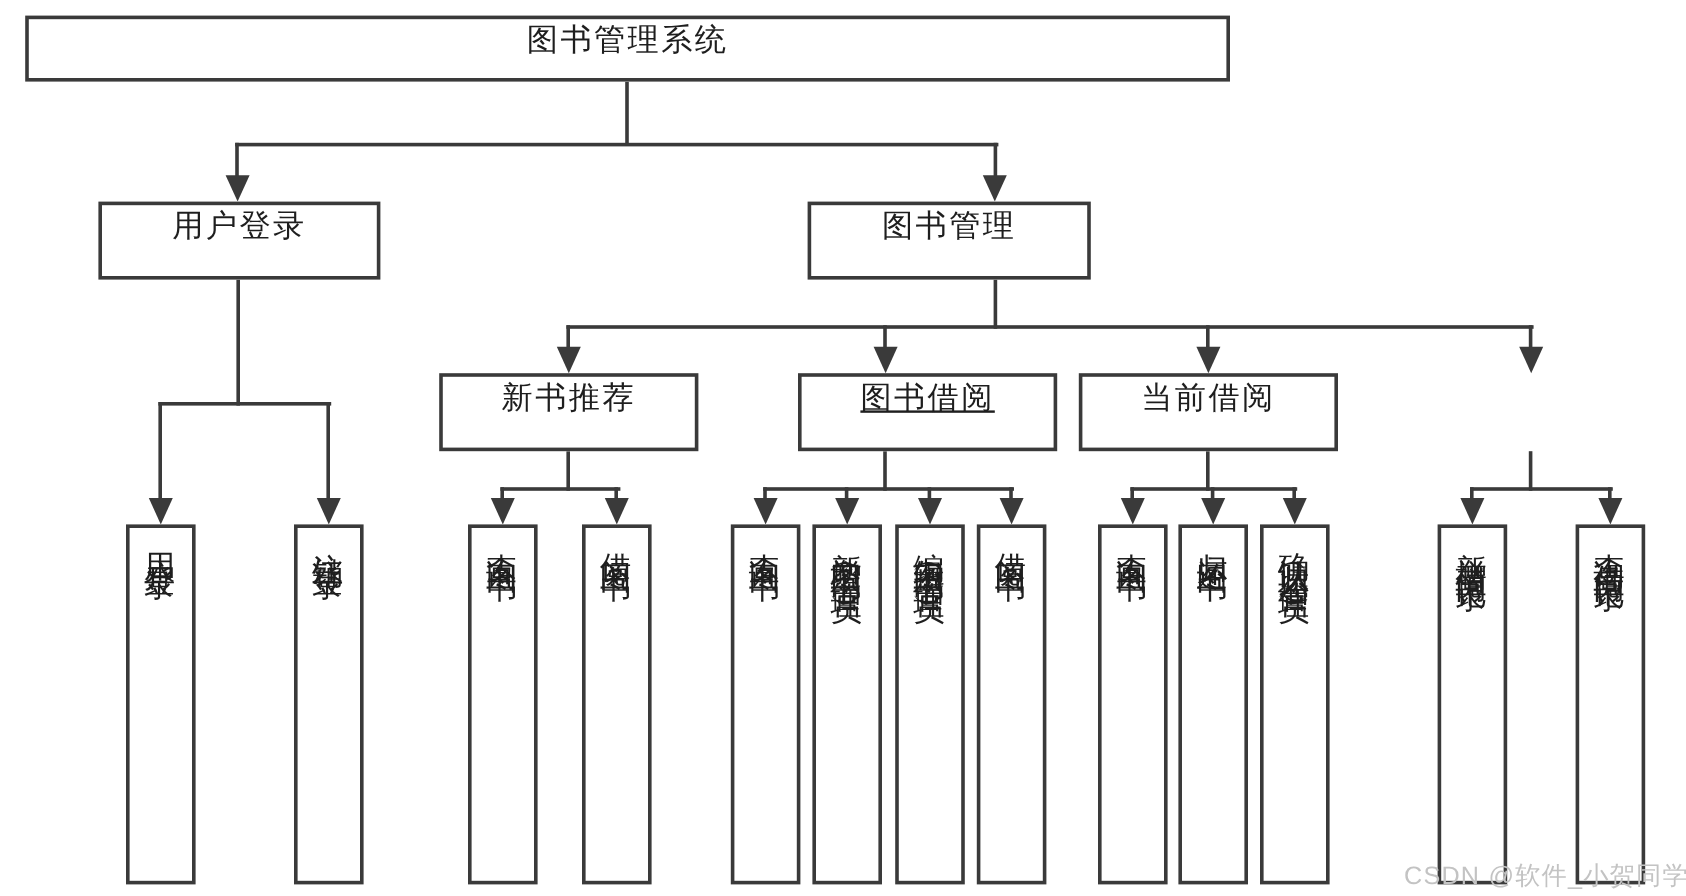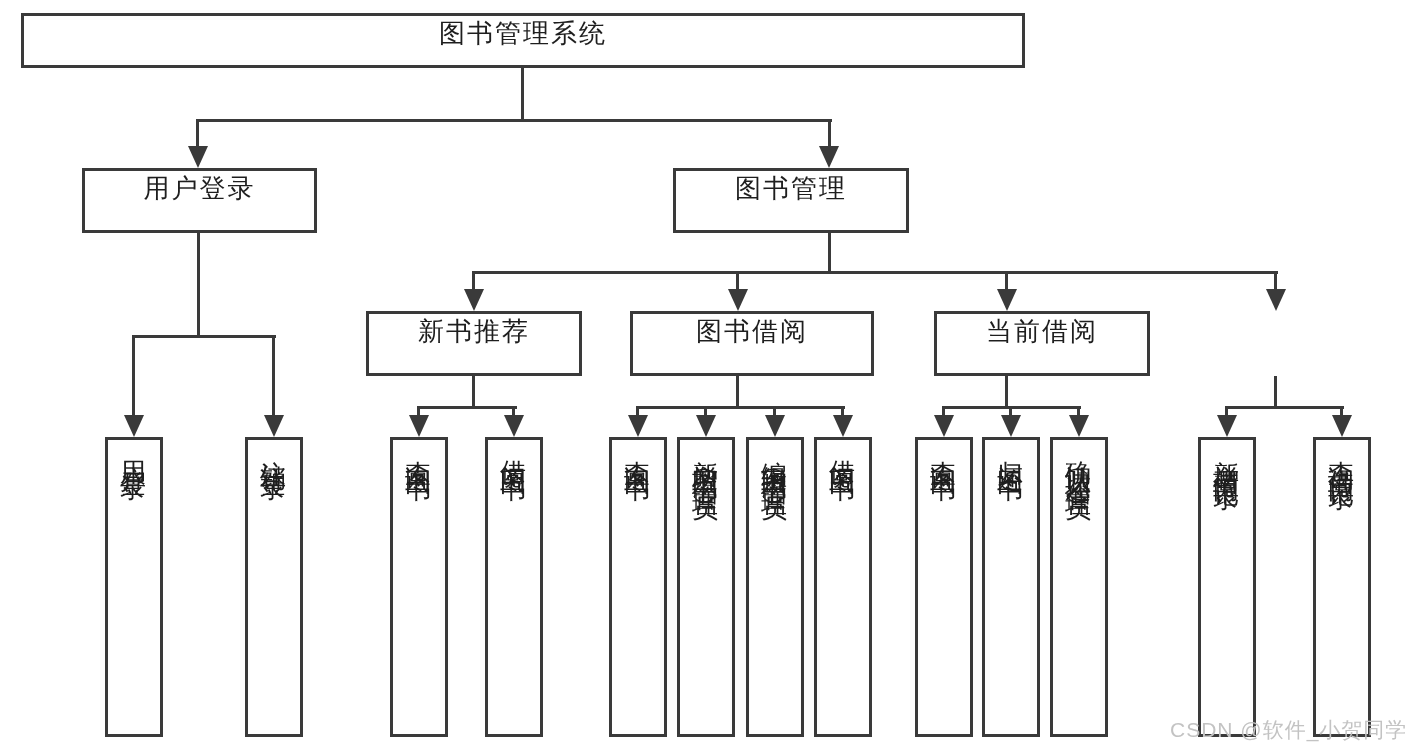--- a/index.html
+++ b/index.html
@@ -73,25 +73,25 @@
   </div>
 
   <div class="box" style="left:673px; top:168px; width:236px; height:65px;">
     <span class="h-label">图书管理</span>
   </div>
 
   <div class="box" style="left:366px; top:311px; width:216px; height:65px;">
     <span class="h-label">新书推荐</span>
   </div>
 
-  <div class="box" style="left:630px; top:311px; width:244px; height:65px;">
+  <div class="box" style="left:665px; top:311px; width:216px; height:65px;text-decoration:underline;">
     <span class="h-label">图书借阅</span>
   </div>
 
-  <div class="box" style="left:899px; top:311px; width:216px; height:65px;margin-left:35px;">
+  <div class="box" style="left:899px; top:311px; width:216px; height:65px;">
     <span class="h-label">当前借阅</span>
   </div>
 
 
   <div class="box leaf" style="left:105px; top:437px; width:58px; height:300px;">
     <span>用户登录</span>
   </div>
   <div class="box leaf" style="left:245px; top:437px; width:58px; height:300px;">
     <span>注销登录</span>
   </div>

